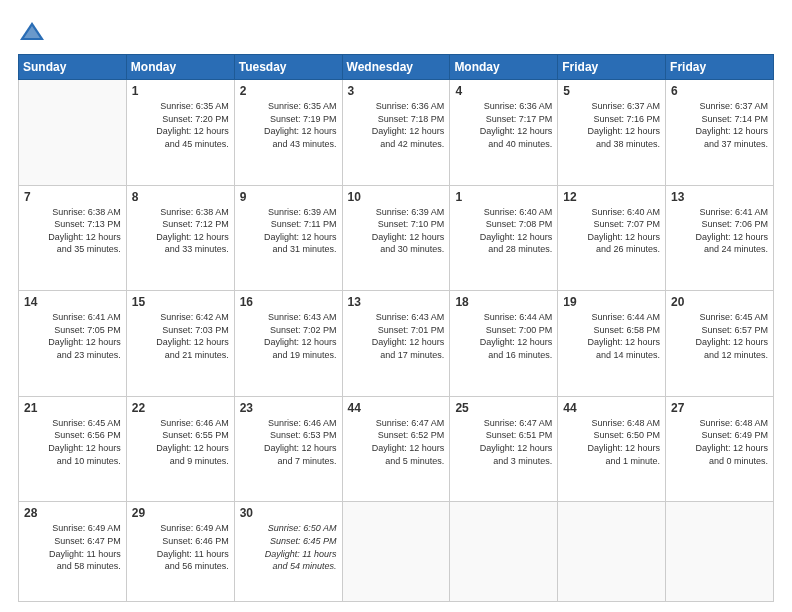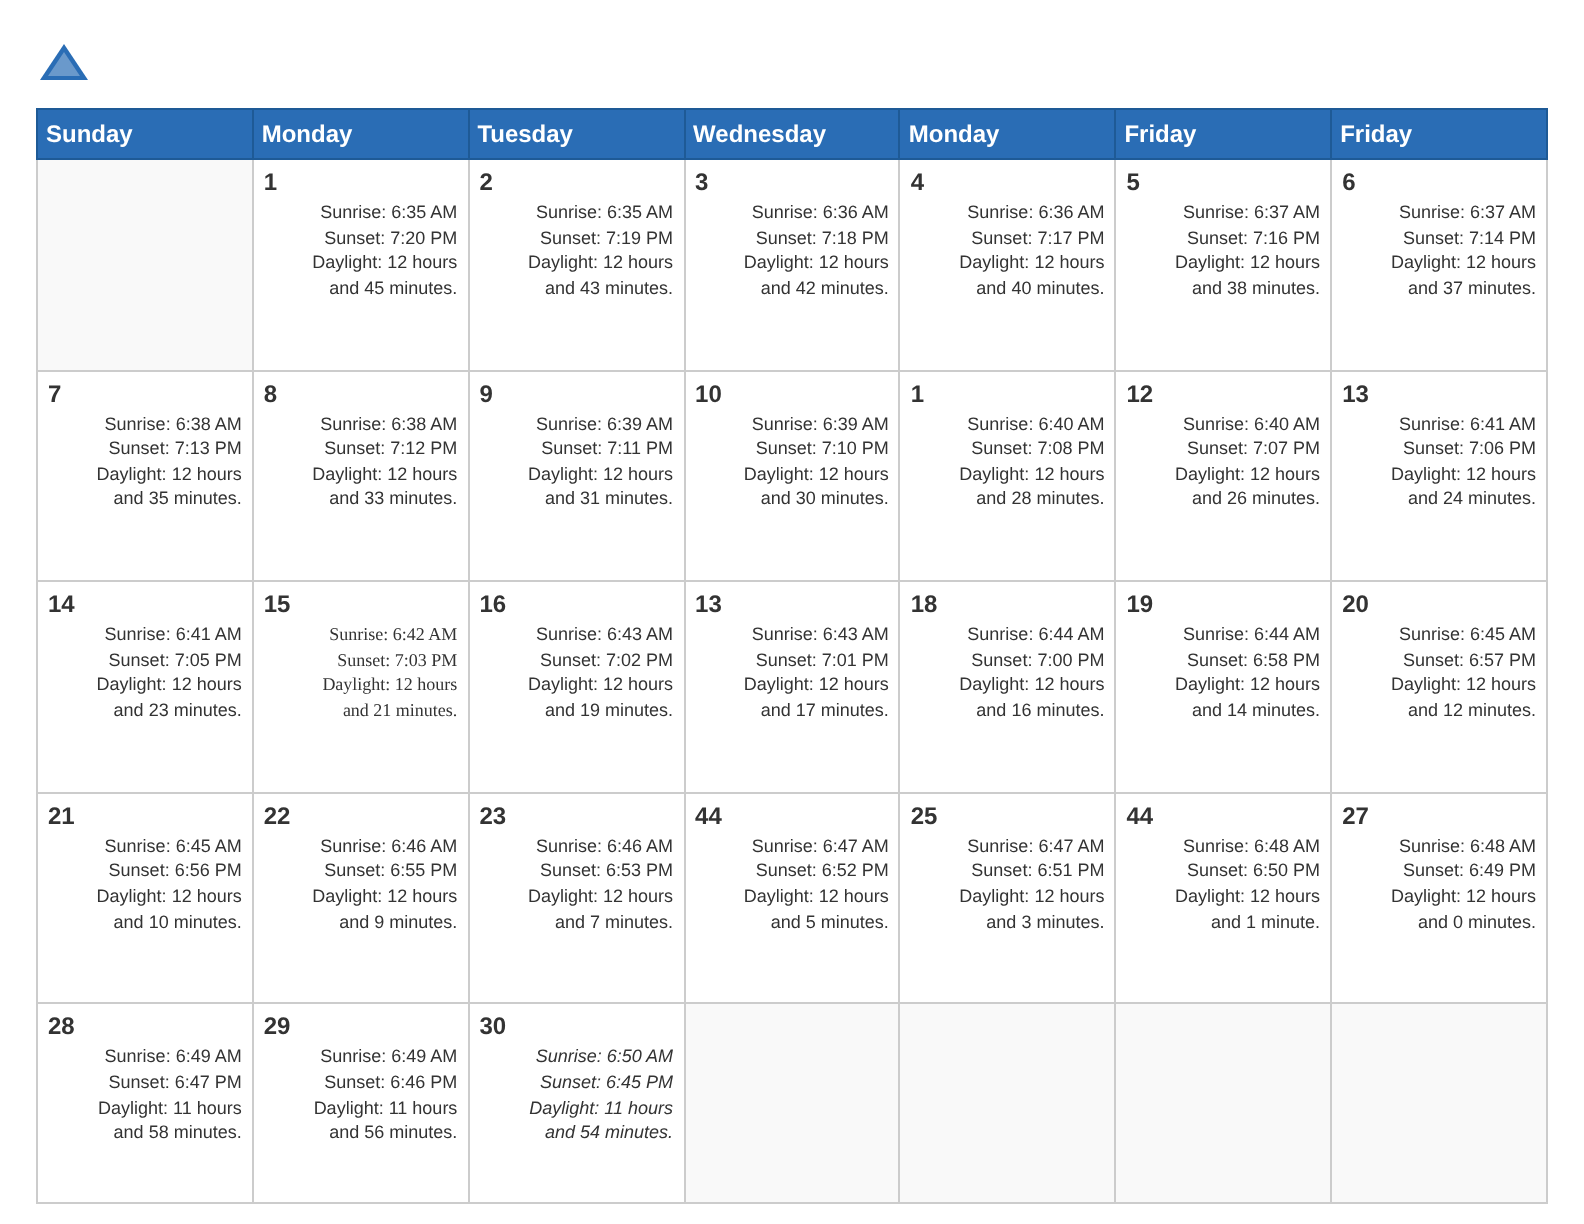--- a/index.html
+++ b/index.html
@@ -238,21 +238,21 @@
         <tr>
           <td>
             <span class="day-number">14</span>
             <div class="day-info" style="white-space: pre-line;">Sunrise: 6:41 AM
 Sunset: 7:05 PM
 Daylight: 12 hours
 and 23 minutes.</div>
           </td>
           <td>
             <span class="day-number">15</span>
-            <div class="day-info" style="white-space: pre-line; font-family: Liberation Serif, serif;">Sunrise: 6:42 AM
+            <div class="day-info" style="white-space: pre-line;">Sunrise: 6:42 AM
 Sunset: 7:03 PM
 Daylight: 12 hours
 and 21 minutes.</div>
           </td>
           <td>
             <span class="day-number">16</span>
             <div class="day-info" style="white-space: pre-line;">Sunrise: 6:43 AM
 Sunset: 7:02 PM
 Daylight: 12 hours
 and 19 minutes.</div>

